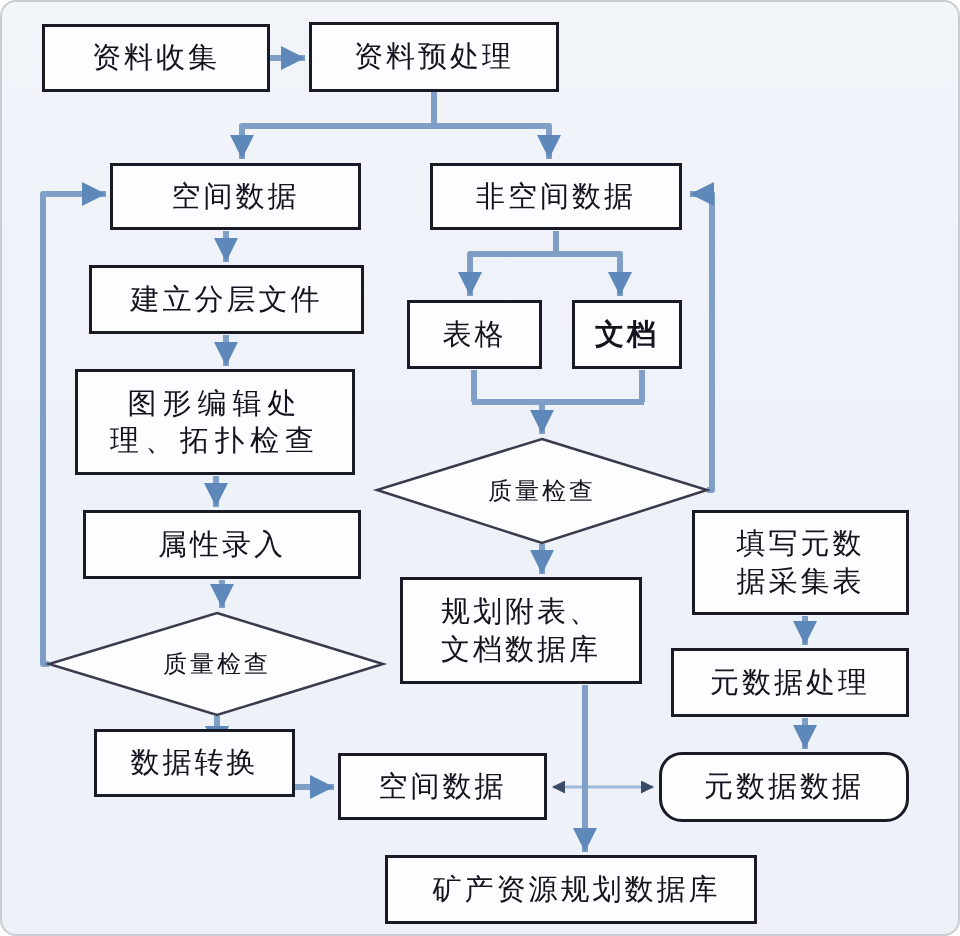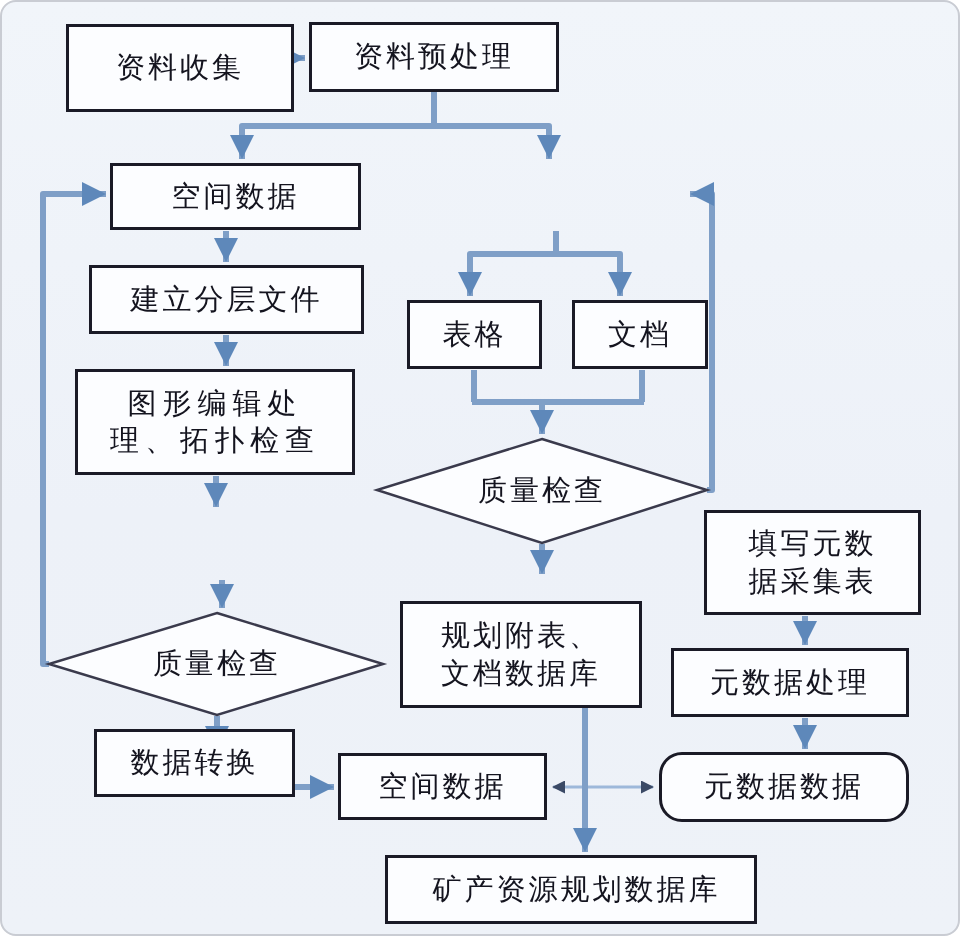--- a/index.html
+++ b/index.html
@@ -26,21 +26,21 @@
     letter-spacing:3px;
     color:#14141f;
     line-height:1.28;
     white-space:pre-line;
   }
   .diamond-label{
     position:absolute;
     box-sizing:border-box;
     display:flex;align-items:center;justify-content:center;
     text-align:left;
-    font-size:29px;
+    font-size:24px;
     font-weight:500;
     letter-spacing:3px;
     color:#14141f;
     background:transparent;
     border:none;
     transform:translate(-50%,-50%);
     white-space:nowrap;
   }
   .wide-spacing{letter-spacing:6px;}
 </style>
@@ -104,41 +104,43 @@
 
       <path d="M803,614 V643" marker-end="url(#ah)"></path>
 
       <path d="M803,716 V747" marker-end="url(#ah)"></path>
     </g>
 
     <polygon points="540,437 705,488 540,541 375,488" fill="#fcfdff" stroke="#3a3a4c" stroke-width="2.5"></polygon>
     <polygon points="215,611 381,662 215,713 47,662" fill="#fcfdff" stroke="#3a3a4c" stroke-width="2.5"></polygon>
   </svg>
 
-  <div class="node" style="left:40px;top:22px;width:228px;height:88px;margin-left:24px;">资料收集</div>
+  <div class="node" style="left:40px;top:22px;width:228px;height:68px;">资料收集</div>
 
   <div class="node" style="left:307px;top:20px;width:250px;height:70px;">资料预处理</div>
 
   <div class="node" style="left:108px;top:161px;width:251px;height:67px;">空间数据</div>
 
+  <div class="node" style="left:428px;top:161px;width:252px;height:67px;">非空间数据</div>
 
   <div class="node" style="left:87px;top:263px;width:275px;height:69px;">建立分层文件</div>
 
   <div class="node wide-spacing" style="left:73px;top:367px;width:280px;height:106px;">图形编辑处
 理、拓扑检查</div>
 
   <div class="node" style="left:405px;top:298px;width:135px;height:69px;">表格</div>
 
-  <div class="node" style="left:570px;top:298px;width:136px;height:69px;">文档</div>
+  <div class="node" style="left:570px;top:298px;width:110px;height:69px;font-weight:bold;">文档</div>
 
+  <div class="node" style="left:81px;top:508px;width:278px;height:69px;">属性录入</div>
 
-  <div class="node" style="left:690px;top:508px;width:217px;height:105px;margin-left:12px;">填写元数
+  <div class="node" style="left:690px;top:508px;width:217px;height:105px;">填写元数
 据采集表</div>
 
-  <div class="node" style="left:398px;top:575px;width:242px;height:107px;margin-top:24px;">规划附表、
+  <div class="node" style="left:398px;top:575px;width:242px;height:107px;">规划附表、
 文档数据库</div>
 
   <div class="node" style="left:669px;top:646px;width:238px;height:69px;">元数据处理</div>
 
   <div class="node" style="left:92px;top:727px;width:201px;height:68px;">数据转换</div>
 
   <div class="node" style="left:336px;top:751px;width:209px;height:67px;">空间数据</div>
 
   <div class="node" style="left:657px;top:750px;width:250px;height:70px;border-radius:23px;">元数据数据</div>
 

